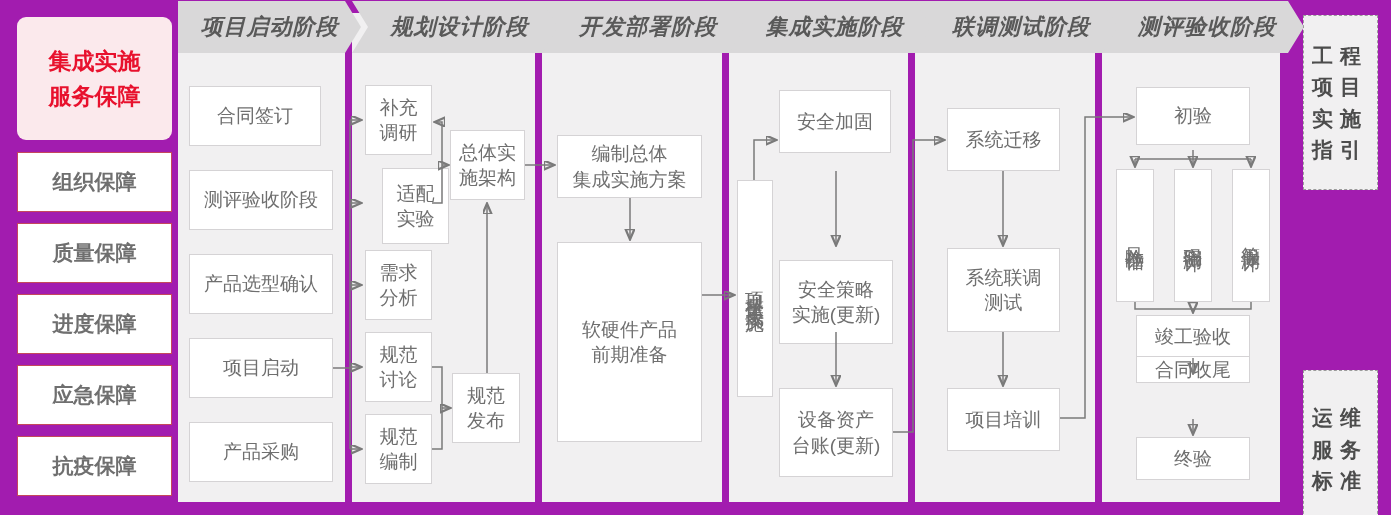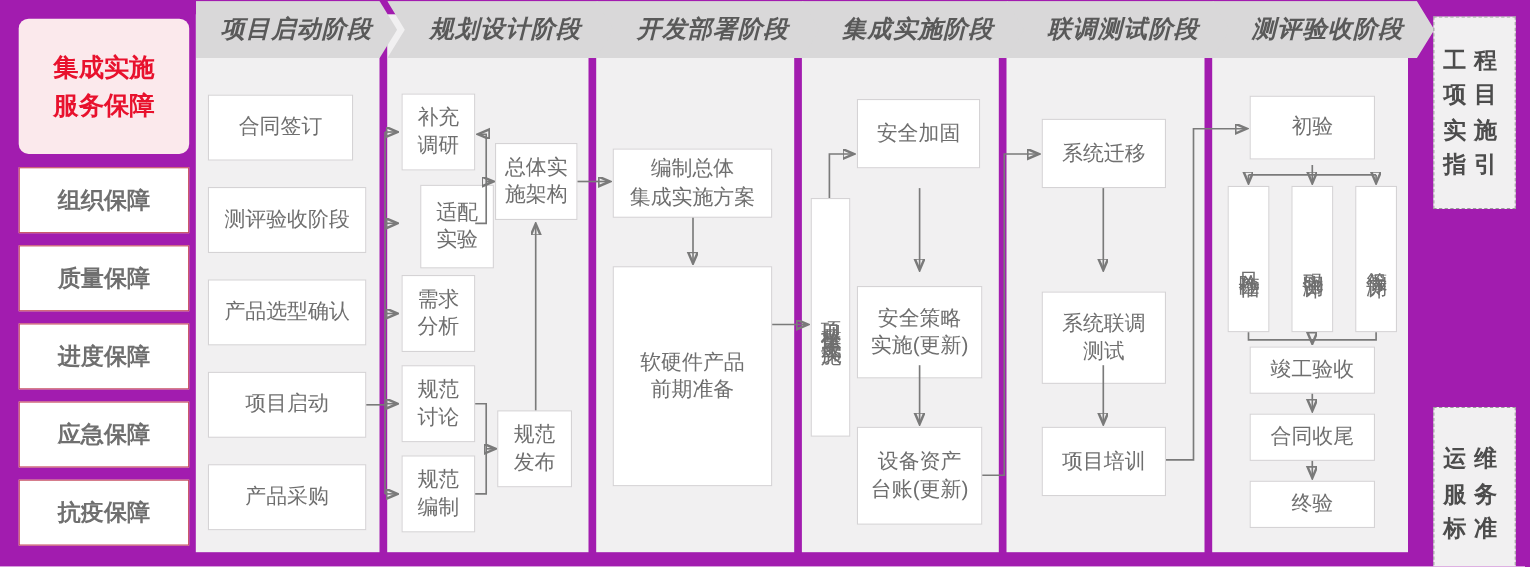--- a/index.html
+++ b/index.html
@@ -104,30 +104,30 @@
 前期准备</div>
 
   <div class="box vbox" style="left:737px;top:180px;width:36px;height:217px">项目整体集成实施</div>
   <div class="box" style="left:779px;top:90px;width:112px;height:63px">安全加固</div>
   <div class="box" style="left:779px;top:260px;width:114px;height:84px">安全策略
 实施(更新)</div>
   <div class="box" style="left:779px;top:388px;width:114px;height:89px">设备资产
 台账(更新)</div>
 
   <div class="box" style="left:947px;top:108px;width:113px;height:63px">系统迁移</div>
-  <div class="box" style="left:947px;top:265px;width:113px;height:84px">系统联调
+  <div class="box" style="left:947px;top:248px;width:113px;height:84px">系统联调
 测试</div>
   <div class="box" style="left:947px;top:388px;width:113px;height:63px">项目培训</div>
 
   <div class="box" style="left:1136px;top:87px;width:114px;height:58px">初验</div>
   <div class="box vbox" style="left:1116px;top:169px;width:38px;height:133px;letter-spacing:2px">风险评估</div>
   <div class="box vbox" style="left:1174px;top:169px;width:38px;height:133px;letter-spacing:2px">密码测评</div>
   <div class="box vbox" style="left:1232px;top:169px;width:38px;height:133px;letter-spacing:2px">等保测评</div>
   <div class="box" style="left:1136px;top:315px;width:114px;height:43px">竣工验收</div>
-  <div class="box" style="left:1136px;top:376px;width:114px;height:43px">合同收尾</div>
+  <div class="box" style="left:1136px;top:356px;width:114px;height:27px">合同收尾</div>
   <div class="box" style="left:1136px;top:437px;width:114px;height:43px">终验</div>
 
   <div class="std" style="top:15px;height:175px">
       <span>工程项目实施指引</span>
     </div>
   <div class="std" style="top:370px;height:159px">
       <span>运维服务标准</span>
     </div>
 
   <svg class="wires" width="1391" height="515" viewBox="0 0 1391 515">

